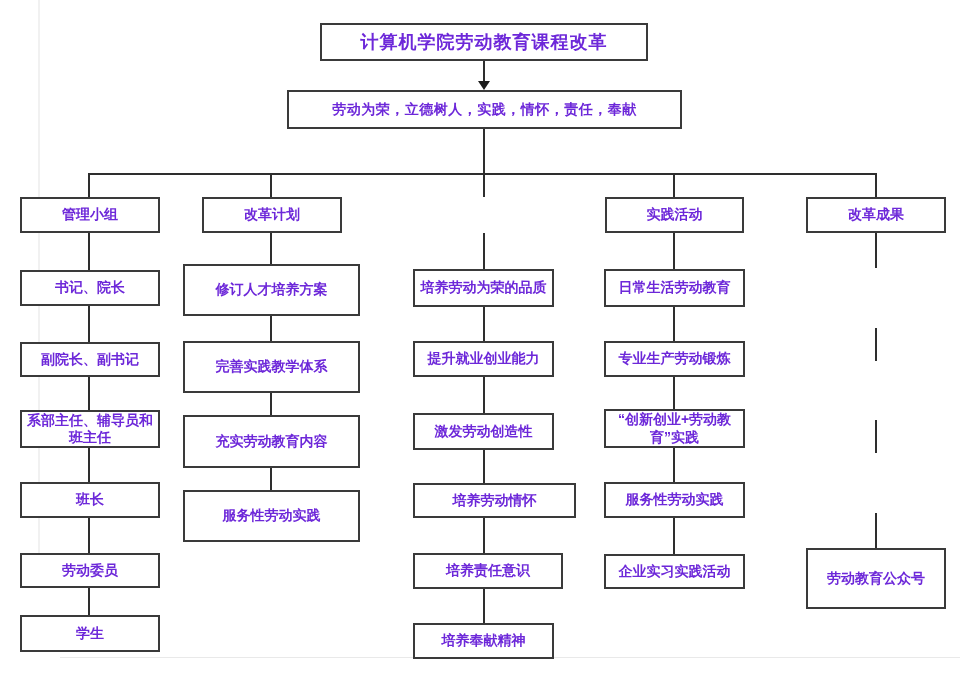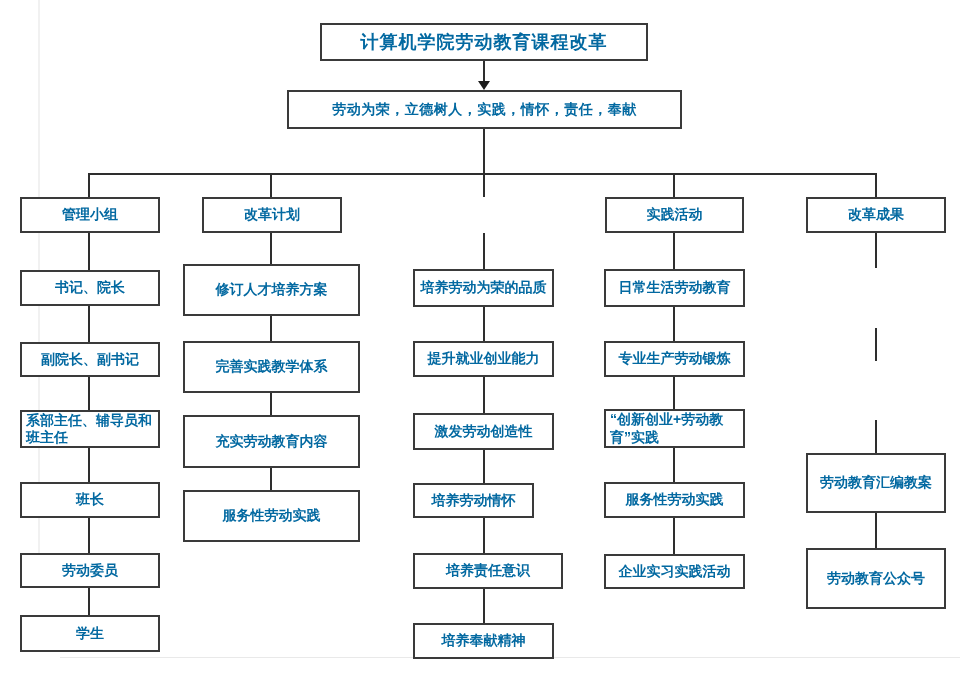--- a/index.html
+++ b/index.html
@@ -9,21 +9,22 @@
     width: 968px; height: 676px; overflow: hidden;
   }
   .canvas {
     position: relative; width: 968px; height: 676px; background: #ffffff;
   }
   .box {
     position: absolute;
     border: 2px solid #3a3a3a;
     background: #ffffff;
     display: flex; align-items: center; justify-content: center;
-    font-size: 14px; font-weight: 600; color: #0369a1;
+    text-align: center;
+    font-size: 14px; font-weight: 600; color: #6d28d9;
     line-height: 1.25;
     padding: 2px 4px;
   }
   .title-box { font-size: 18px; font-weight: 700; letter-spacing: 1px; }
   .subtitle-box { font-size: 14px; letter-spacing: 0.5px; }
   .vline { position: absolute; width: 2px; background: #2e2e2e; }
   .hline { position: absolute; height: 2px; background: #2e2e2e; }
   .arrow-down {
     position: absolute; width: 0; height: 0;
     border-left: 6px solid transparent;
@@ -82,37 +83,36 @@
   <div class="vline" style="left:270px; top:468px; height:22px"></div>
   <div class="box" style="left:183px; top:490px; width:177px; height:52px">服务性劳动实践</div>
 
   <div class="vline" style="left:483px; top:233px; height:36px"></div>
   <div class="box" style="left:413px; top:269px; width:141px; height:38px">培养劳动为荣的品质</div>
   <div class="vline" style="left:483px; top:307px; height:34px"></div>
   <div class="box" style="left:413px; top:341px; width:141px; height:36px">提升就业创业能力</div>
   <div class="vline" style="left:483px; top:377px; height:36px"></div>
   <div class="box" style="left:413px; top:413px; width:141px; height:37px">激发劳动创造性</div>
   <div class="vline" style="left:483px; top:450px; height:33px"></div>
-  <div class="box" style="left:413px; top:483px; width:121px; height:35px">培养劳动情怀</div>
+  <div class="box" style="left:413px; top:483px; width:163px; height:35px">培养劳动情怀</div>
   <div class="vline" style="left:483px; top:518px; height:35px"></div>
   <div class="box" style="left:413px; top:553px; width:150px; height:36px">培养责任意识</div>
   <div class="vline" style="left:483px; top:589px; height:34px"></div>
   <div class="box" style="left:413px; top:623px; width:141px; height:36px">培养奉献精神</div>
 
   <div class="vline" style="left:673px; top:233px; height:36px"></div>
   <div class="box" style="left:604px; top:269px; width:141px; height:38px">日常生活劳动教育</div>
   <div class="vline" style="left:673px; top:307px; height:34px"></div>
   <div class="box" style="left:604px; top:341px; width:141px; height:36px">专业生产劳动锻炼</div>
   <div class="vline" style="left:673px; top:377px; height:32px"></div>
   <div class="box" style="left:604px; top:409px; width:141px; height:39px">“创新创业+劳动教育”实践</div>
   <div class="vline" style="left:673px; top:448px; height:34px"></div>
   <div class="box" style="left:604px; top:482px; width:141px; height:36px">服务性劳动实践</div>
   <div class="vline" style="left:673px; top:518px; height:36px"></div>
   <div class="box" style="left:604px; top:554px; width:141px; height:35px">企业实习实践活动</div>
 
   <div class="vline" style="left:875px; top:233px; height:35px"></div>
   <div class="vline" style="left:875px; top:328px; height:33px"></div>
   <div class="vline" style="left:875px; top:420px; height:33px"></div>
-  <div class="box" style="left:806px; top:453px; width:140px; height:60px">劳动教育汇编教案</div>
   <div class="vline" style="left:875px; top:513px; height:35px"></div>
   <div class="box" style="left:806px; top:548px; width:140px; height:61px">劳动教育公众号</div>
 
 </div>
 
 </body></html>

